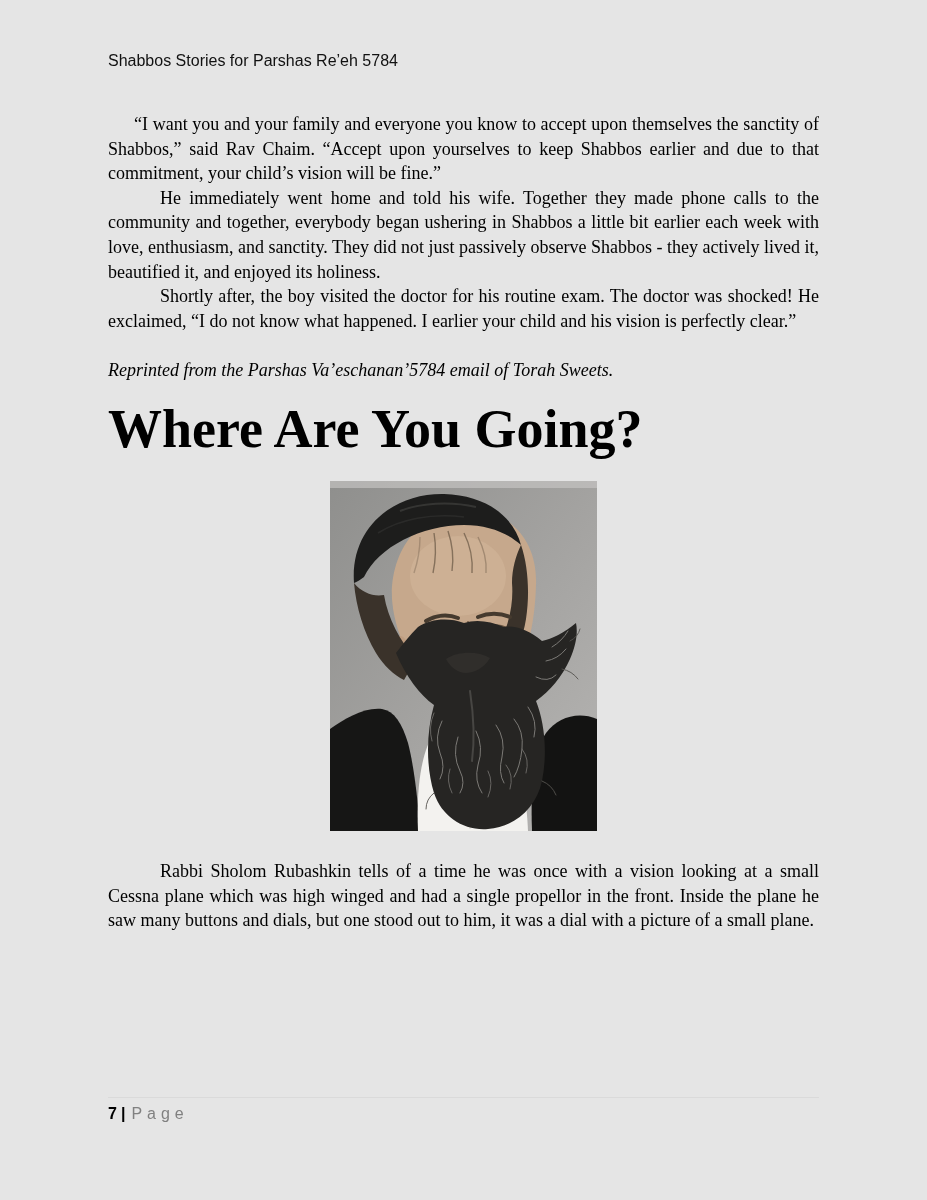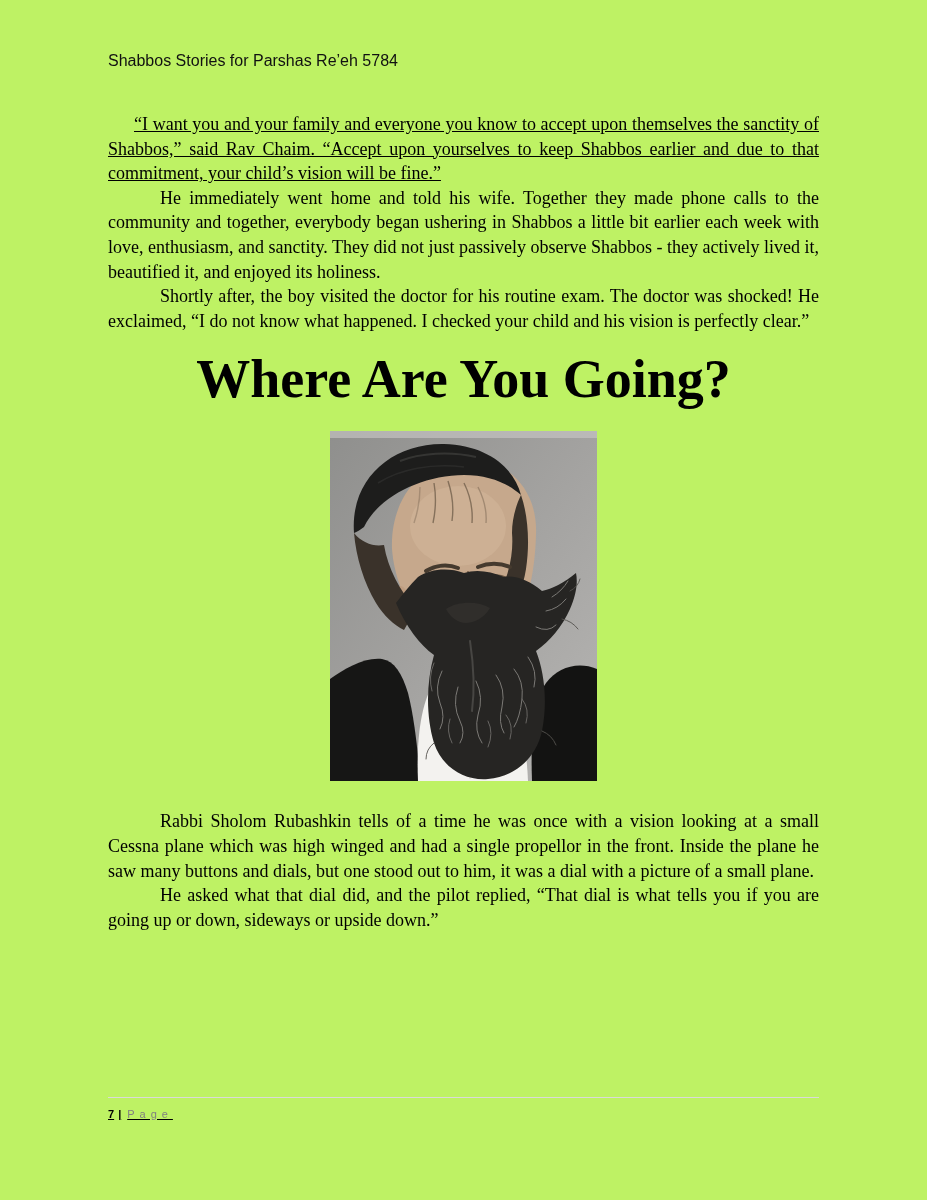--- a/index.html
+++ b/index.html
@@ -1,80 +1,81 @@
 <!DOCTYPE html>
 <html><head>
 <meta charset="utf-8">
 <style>
   html,body{margin:0;padding:0;background:#ffffff;}
   .page{
     position:relative;
     width:927px;height:1200px;
-    background:#bef264;
+    background:#e5e5e5;
     overflow:hidden;
     font-family:"Liberation Serif", serif;
     color:#000;
   }
   .content{padding:50px 108px 0 108px;}
   .doc-header{
     font-family:"Liberation Sans", sans-serif;
     font-size:16px;line-height:22px;color:#111;
     margin-bottom:40px;
   }
   .body-text p{
     margin:0;
     font-size:18px;line-height:24.6px;
     text-align:justify;
     text-indent:52px;
   }
-  .body-text p.first{ text-indent:26px;text-decoration:underline; }
+  .body-text p.first{ text-indent:26px; }
   .attribution{
     margin-top:25px;
     font-size:18px;line-height:24.6px;
     font-style:italic;
   }
   .section-heading{
     margin:16px 0 0 0;
     font-size:54px;line-height:60px;
     font-weight:bold;
-    text-align:center;
+    text-align:left;
     letter-spacing:0px;
   }
   .photo-wrap{
     width:267px;height:350px;
     margin:22px auto 0 auto;
   }
   .photo-wrap svg{display:block;}
   .after-photo{margin-top:28px;}
   .doc-footer{
     position:absolute;
     left:108px;right:108px;top:1097px;
     border-top:1px solid #dadada;
     padding-top:6px;
     font-family:"Liberation Sans", sans-serif;
-    font-size:11px;line-height:20px;text-decoration:underline;
+    font-size:16px;line-height:20px;
   }
   .doc-footer .pg-num{font-weight:bold;color:#000;}
   .doc-footer .pg-sep{font-weight:bold;color:#000;margin:0 6px 0 4px;}
   .doc-footer .pg-label{color:#808080;letter-spacing:5px;}
 </style>
 </head>
 <body>
 
 <div class="page">
   <div class="content">
 
     <div class="doc-header">Shabbos Stories for Parshas Re’eh 5784</div>
 
     <div class="body-text">
       <p class="first">“I want you and your family and everyone you know to accept upon themselves the sanctity of Shabbos,” said Rav Chaim. “Accept upon yourselves to keep Shabbos earlier and due to that commitment, your child’s vision will be fine.”</p>
       <p>He immediately went home and told his wife. Together they made phone calls to the community and together, everybody began ushering in Shabbos a little bit earlier each week with love, enthusiasm, and sanctity. They did not just passively observe Shabbos - they actively lived it, beautified it, and enjoyed its holiness.</p>
-      <p>Shortly after, the boy visited the doctor for his routine exam. The doctor was shocked! He exclaimed, “I do not know what happened. I checked your child and his vision is perfectly clear.”</p>
+      <p>Shortly after, the boy visited the doctor for his routine exam. The doctor was shocked! He exclaimed, “I do not know what happened. I earlier your child and his vision is perfectly clear.”</p>
     </div>
 
+    <div class="attribution">Reprinted from the Parshas Va’eschanan’5784 email of Torah Sweets.</div>
 
     <h1 class="section-heading">Where Are You Going?</h1>
 
     <div class="photo-wrap">
       <svg width="267" height="350" viewBox="0 0 267 350" xmlns="http://www.w3.org/2000/svg">
         <defs>
           <linearGradient id="bg" x1="0" y1="0" x2="1" y2="1">
             <stop offset="0" stop-color="#8f8f8d"></stop>
             <stop offset="0.55" stop-color="#a5a4a2"></stop>
             <stop offset="1" stop-color="#b6b5b3"></stop>
@@ -171,21 +172,20 @@
             <path d="M104,312 q-8,6 -8,16"></path>
             <path d="M232,188 q10,2 16,10"></path>
             <path d="M240,160 q8,-4 10,-12"></path>
           </g>
         </g>
       </svg>
     </div>
 
     <div class="body-text after-photo">
       <p>Rabbi Sholom Rubashkin tells of a time he was once with a vision looking at a small Cessna plane which was high winged and had a single propellor in the front. Inside the plane he saw many buttons and dials, but one stood out to him, it was a dial with a picture of a small plane.</p>
-      <p>He asked what that dial did, and the pilot replied, “That dial is what tells you if you are going up or down, sideways or upside down.”</p>
     </div>
 
   </div>
 
   <div class="doc-footer">
     <span class="pg-num">7</span><span class="pg-sep">|</span><span class="pg-label">Page</span>
   </div>
 </div>
 
 </body></html>

